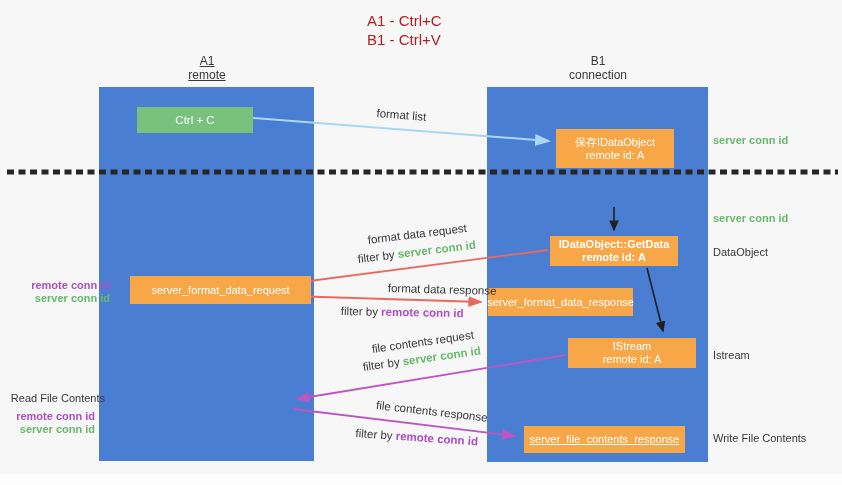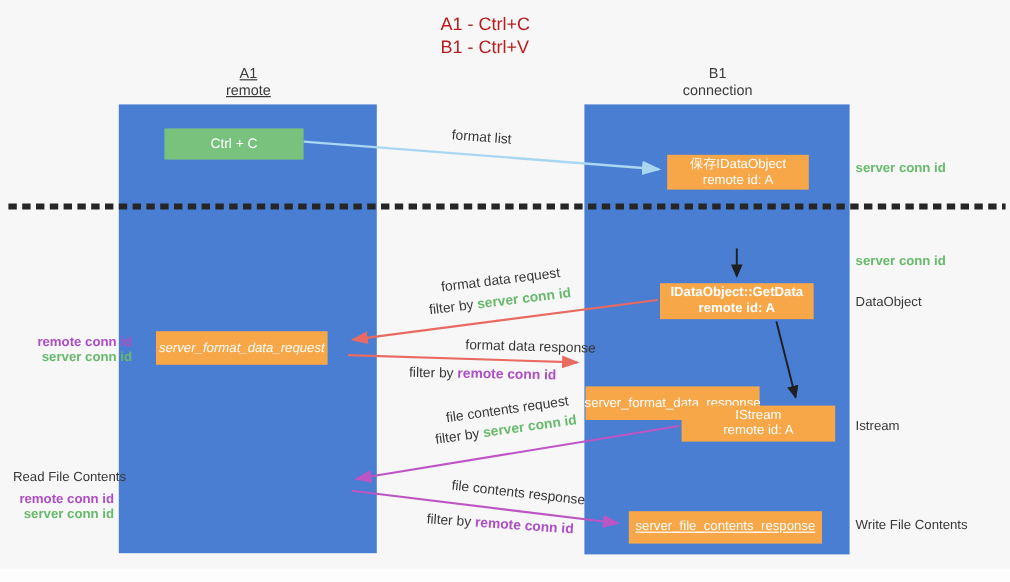--- a/index.html
+++ b/index.html
@@ -71,32 +71,32 @@
     <line x1="647" y1="268" x2="663" y2="331" stroke="#1f1f1f" stroke-width="1.6" marker-end="url(#head-black)"></line>
     <line x1="548" y1="250" x2="294" y2="283" stroke="#e96a60" stroke-width="1.8" marker-end="url(#head-red)"></line>
     <line x1="290" y1="296" x2="481" y2="302" stroke="#e96a60" stroke-width="1.8" marker-end="url(#head-red)"></line>
     <line x1="566" y1="355" x2="297" y2="399" stroke="#bd55c5" stroke-width="1.8" marker-end="url(#head-magenta)"></line>
     <line x1="293" y1="409" x2="515" y2="436" stroke="#bd55c5" stroke-width="1.8" marker-end="url(#head-magenta)"></line>
   </svg>
 
   <div class="abs box green-box" style="left:137px;top:107px;width:116px;height:26px;">
     <span>Ctrl + C</span>
   </div>
-  <div class="abs box orange-box" style="left:556px;top:129px;width:118px;height:29px;">
+  <div class="abs box orange-box" style="left:556px;top:129px;width:118px;height:39px;">
     <span>保存IDataObject</span>
     <span>remote id: A</span>
   </div>
   <div class="abs box orange-box" style="left:550px;top:236px;width:128px;height:30px;font-weight:bold;">
     <span>IDataObject::GetData</span>
     <span>remote id: A</span>
   </div>
-  <div class="abs box orange-box" style="left:130px;top:276px;width:143px;height:28px;font-style:italic;">
+  <div class="abs box orange-box" style="left:130px;top:276px;width:181px;height:28px;">
     <span>server_format_data_request</span>
   </div>
-  <div class="abs box orange-box" style="left:488px;top:288px;width:145px;height:28px;margin-top:34px;">
+  <div class="abs box orange-box" style="left:488px;top:288px;width:145px;height:28px;">
     <span>server_format_data_response</span>
   </div>
   <div class="abs box orange-box" style="left:568px;top:338px;width:128px;height:30px;">
     <span>IStream</span>
     <span>remote id: A</span>
   </div>
   <div class="abs box orange-box" style="left:524px;top:426px;width:161px;height:27px;text-decoration:underline;">
     <span>server_file_contents_response</span>
   </div>
 

